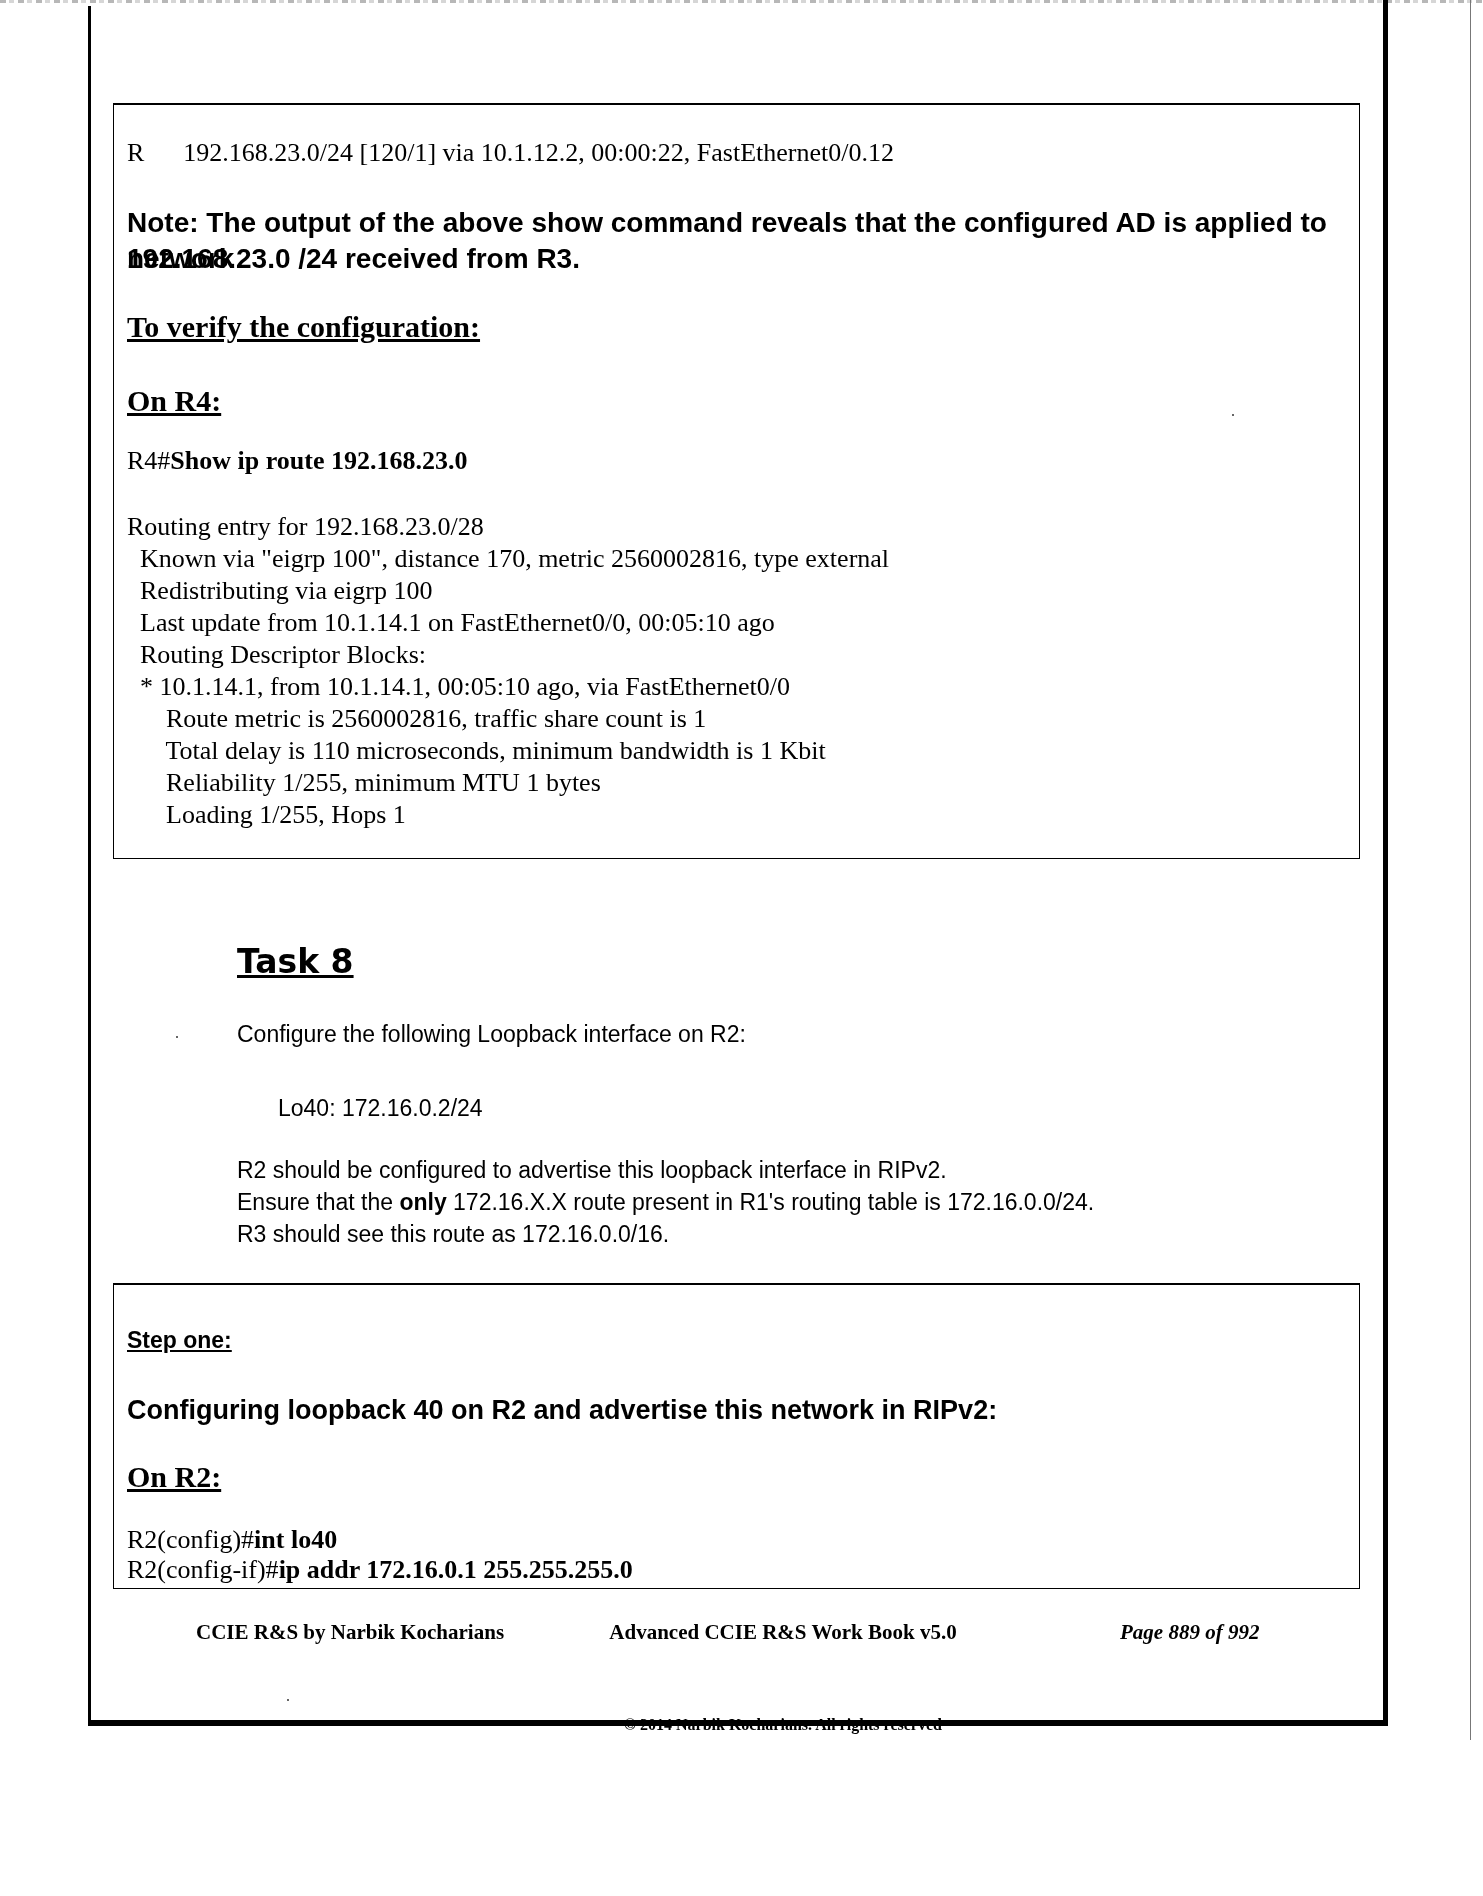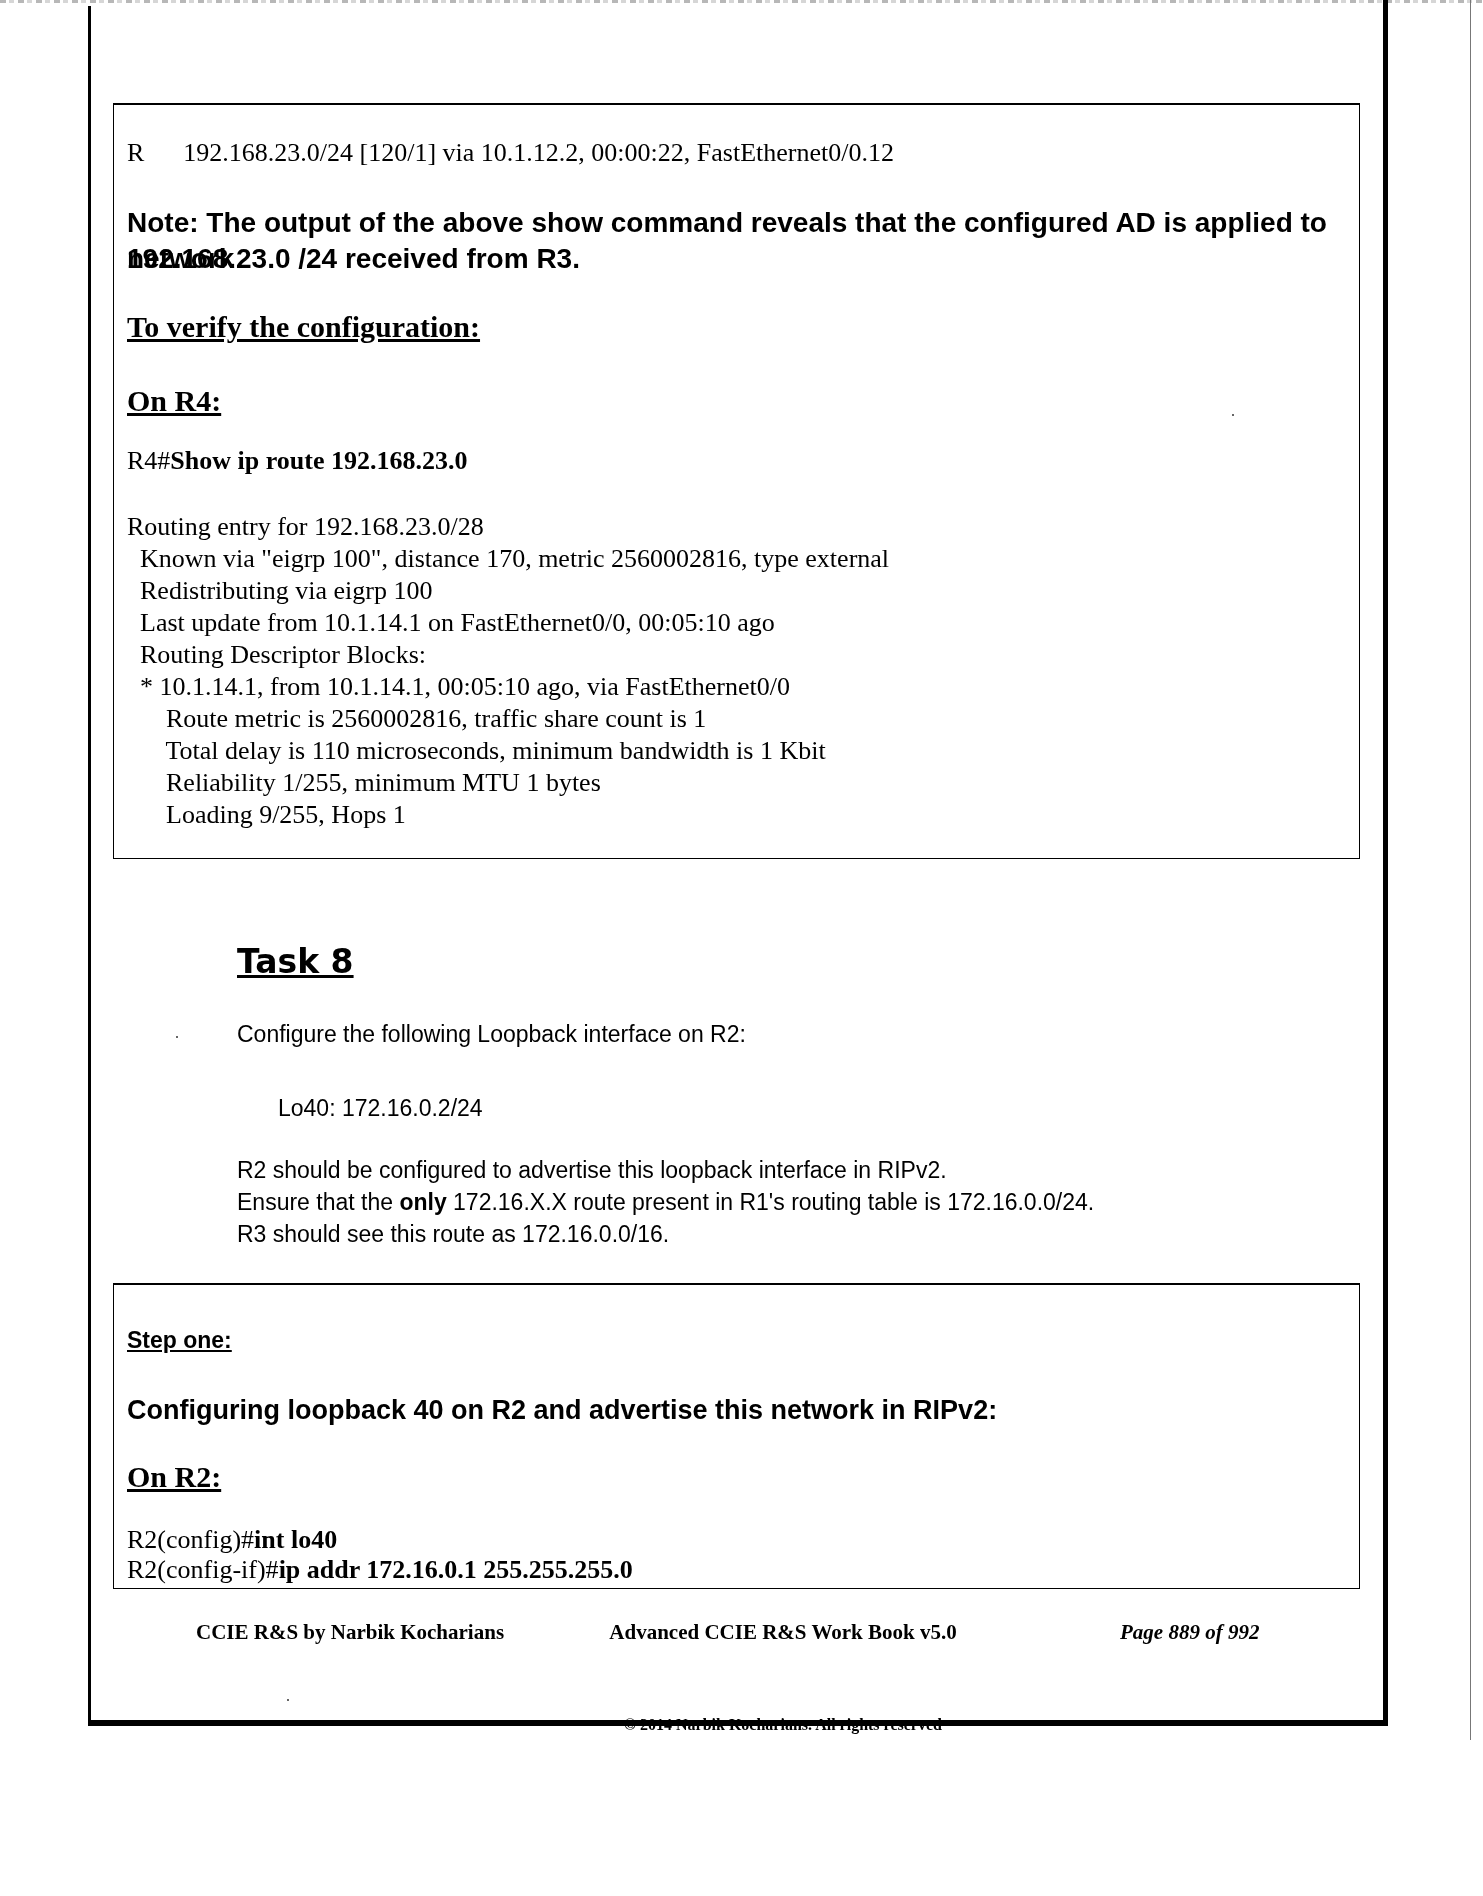--- a/index.html
+++ b/index.html
@@ -42,21 +42,21 @@
 
 <div class="mono" style="left:127px; top:511px;">Routing entry for 192.168.23.0/28</div>
 <div class="mono" style="left:127px; top:543px;">  Known via "eigrp 100", distance 170, metric 2560002816, type external</div>
 <div class="mono" style="left:127px; top:575px;">  Redistributing via eigrp 100</div>
 <div class="mono" style="left:127px; top:607px;">  Last update from 10.1.14.1 on FastEthernet0/0, 00:05:10 ago</div>
 <div class="mono" style="left:127px; top:639px;">  Routing Descriptor Blocks:</div>
 <div class="mono" style="left:127px; top:671px;">  * 10.1.14.1, from 10.1.14.1, 00:05:10 ago, via FastEthernet0/0</div>
 <div class="mono" style="left:127px; top:703px;">      Route metric is 2560002816, traffic share count is 1</div>
 <div class="mono" style="left:127px; top:735px;">      Total delay is 110 microseconds, minimum bandwidth is 1 Kbit</div>
 <div class="mono" style="left:127px; top:767px;">      Reliability 1/255, minimum MTU 1 bytes</div>
-<div class="mono" style="left:127px; top:799px;">      Loading 9/255, Hops 1</div>
+<div class="mono" style="left:127px; top:799px;">      Loading 1/255, Hops 1</div>
 
 <div class="task-title" style="left:237px; top:942px;">Task 8</div>
 <div class="sans body-text" style="left:237px; top:1018px;">Configure the following Loopback interface on R2:</div>
 <div class="sans body-text" style="left:278px; top:1092px;">Lo40: 172.16.0.2/24</div>
 <div class="sans body-text" style="left:237px; top:1154px;">R2 should be configured to advertise this loopback interface in RIPv2.</div>
 <div class="sans body-text" style="left:237px; top:1186px;"><span>Ensure that the </span><b>only</b><span> 172.16.X.X route present in R1's routing table is 172.16.0.0/24.</span></div>
 <div class="sans body-text" style="left:237px; top:1218px;">R3 should see this route as 172.16.0.0/16.</div>
 
 <div class="box box2"></div>
 <div class="sans" style="left:127px; top:1327px; font-size:23px; font-weight:bold; text-decoration:underline;">Step one:</div>

